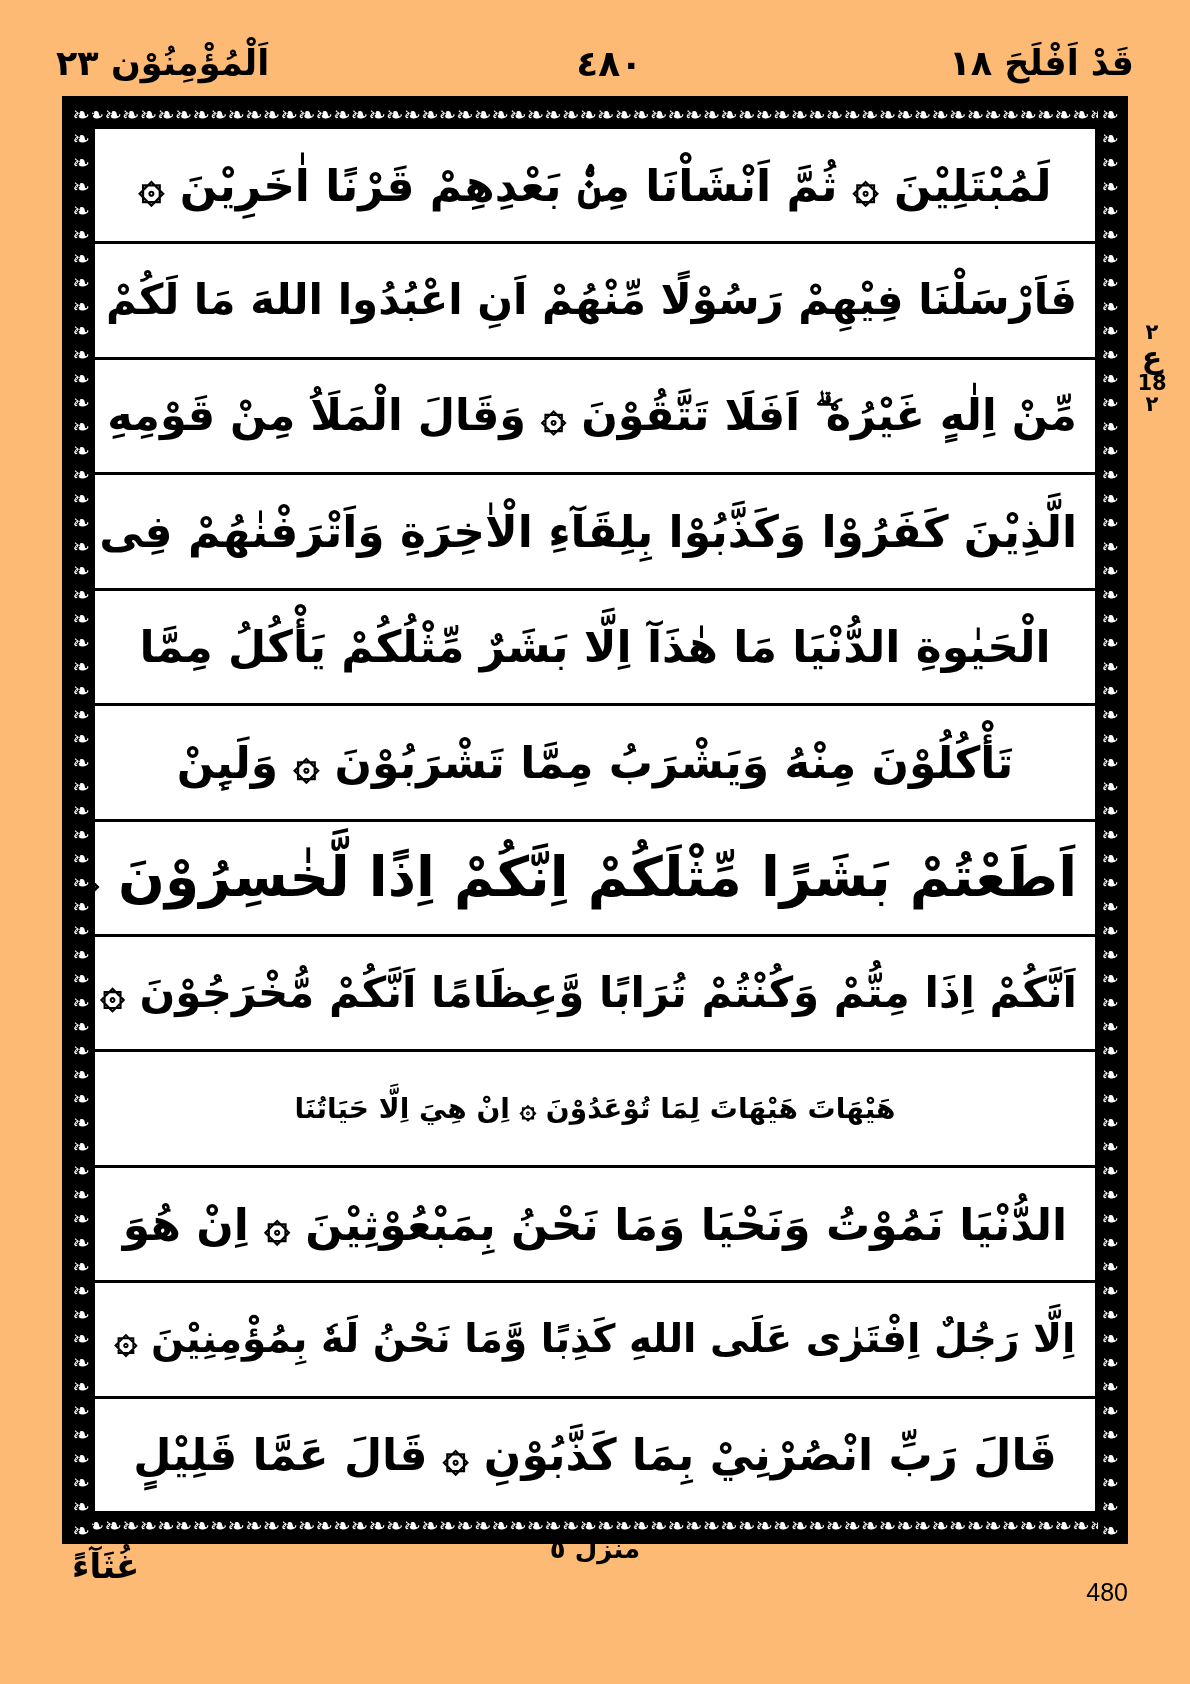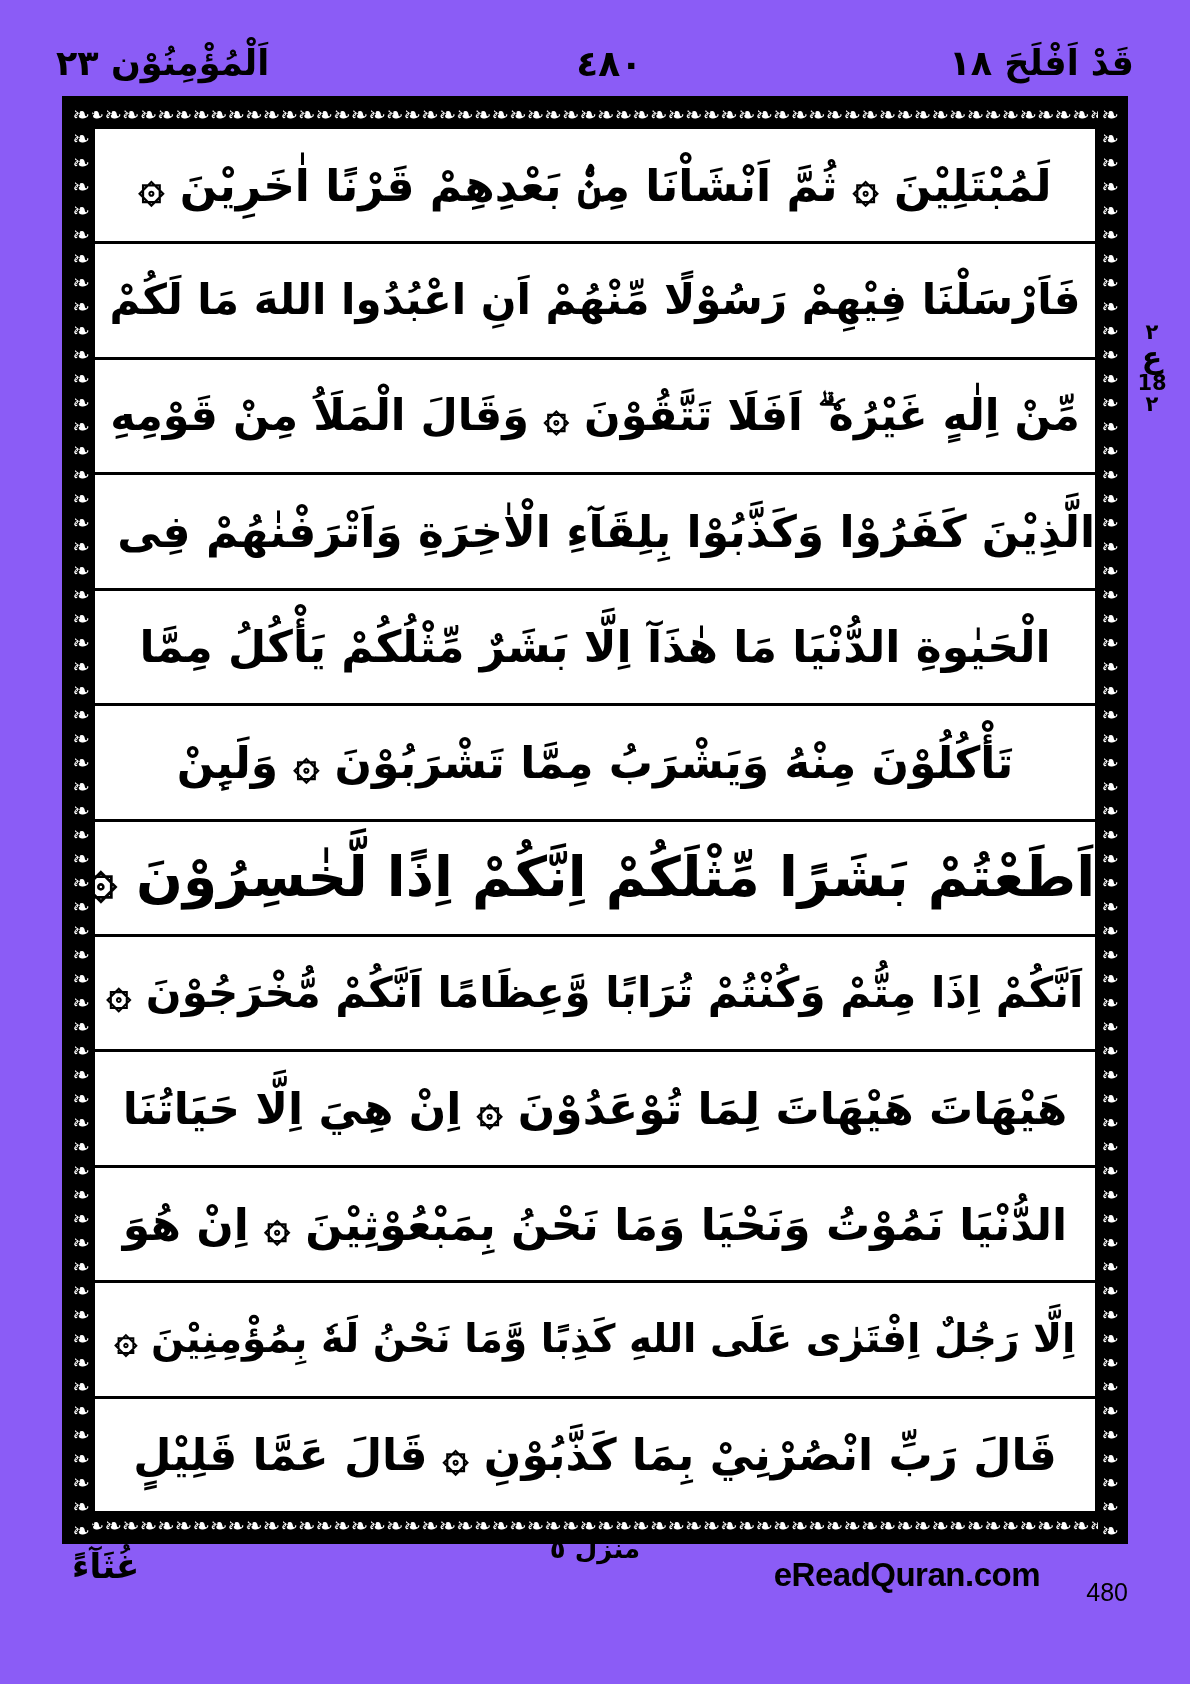--- a/index.html
+++ b/index.html
@@ -5,21 +5,21 @@
   * { box-sizing: border-box; margin:0; padding:0; }
   html,body{
     width:1190px; height:1684px;
     background:#ffffff;
     font-family:"DejaVu Sans", sans-serif;
     overflow:hidden;
   }
   .page{
     position:relative;
     width:1190px; height:1684px;
-    background:#8b5cf6;
+    background:#fdba74;
   }
 
   
   .header{
     position:absolute; top:34px; left:0; right:0; height:58px;
     display:flex; align-items:center; justify-content:space-between;
     padding:0 56px;
   }
   .hdr-txt{
     font-family:"DejaVu Sans", sans-serif;
@@ -81,21 +81,21 @@
     display:flex; flex-direction:column;
   }
 
   .ayah-line{
     flex:1 1 0;
     border-bottom:3px solid #000;
     display:flex;
     align-items:center;
     justify-content:center;
     direction:rtl;
-    padding:0 0;
+    padding:0 18px;
     overflow:hidden;
   }
   .ayah-line:last-child{ border-bottom:none; }
 
   .ayah-text{
     font-family:"DejaVu Sans", sans-serif;
     direction:rtl;
     unicode-bidi:bidi-override;
     font-size:40px;
     font-weight:700;
@@ -202,34 +202,33 @@
       <div class="ayah-line">
           <span class="ayah-text" style="font-size: 44px;">تَأْكُلُوْنَ مِنْهُ وَيَشْرَبُ مِمَّا تَشْرَبُوْنَ ۞ وَلَىِٕنْ</span>
         </div>
       <div class="ayah-line">
           <span class="ayah-text" style="font-size: 55px;">اَطَعْتُمْ بَشَرًا مِّثْلَكُمْ اِنَّكُمْ اِذًا لَّخٰسِرُوْنَ ۞ اَيَعِدُكُمْ</span>
         </div>
       <div class="ayah-line">
           <span class="ayah-text" style="font-size: 42px;">اَنَّكُمْ اِذَا مِتُّمْ وَكُنْتُمْ تُرَابًا وَّعِظَامًا اَنَّكُمْ مُّخْرَجُوْنَ ۞</span>
         </div>
       <div class="ayah-line">
-          <span class="ayah-text" style="font-size: 44px;">هَيْهَاتَ هَيْهَاتَ لِمَا تُوْعَدُوْنَ ۞ اِنْ هِيَ اِلَّا حَيَاتُنَا</span>
+          <span class="ayah-text" style="font-size: 28px;">هَيْهَاتَ هَيْهَاتَ لِمَا تُوْعَدُوْنَ ۞ اِنْ هِيَ اِلَّا حَيَاتُنَا</span>
         </div>
       <div class="ayah-line">
           <span class="ayah-text" style="font-size: 44px;">الدُّنْيَا نَمُوْتُ وَنَحْيَا وَمَا نَحْنُ بِمَبْعُوْثِيْنَ ۞ اِنْ هُوَ</span>
         </div>
       <div class="ayah-line">
           <span class="ayah-text" style="font-size: 39px;">اِلَّا رَجُلٌ اِفْتَرٰى عَلَى اللهِ كَذِبًا وَّمَا نَحْنُ لَهٗ بِمُؤْمِنِيْنَ ۞</span>
         </div>
       <div class="ayah-line">
           <span class="ayah-text" style="font-size: 44px;">قَالَ رَبِّ انْصُرْنِيْ بِمَا كَذَّبُوْنِ ۞ قَالَ عَمَّا قَلِيْلٍ</span>
         </div>
     </div>
   </div>
 
   <div class="footer">
     <div class="ft-left">غُثَآءً</div>
     <div class="ft-center">منزل ٥</div>
-    <div class="ft-brand">eReadQuran.com</div>
     <div class="ft-num">480</div>
   </div>
 
 </div>
 
 </body></html>

